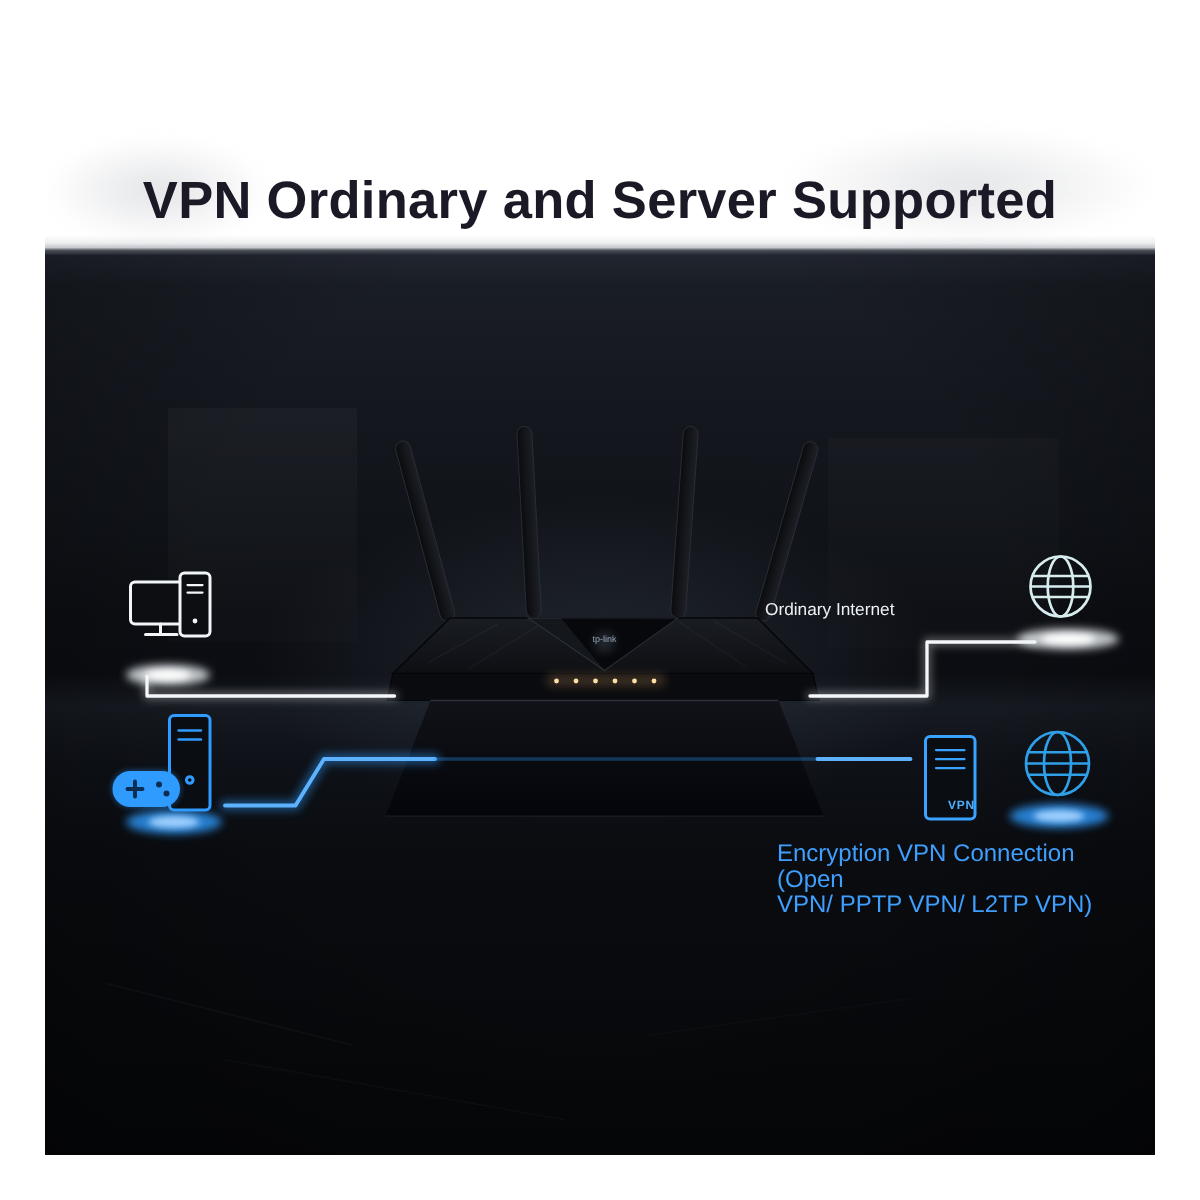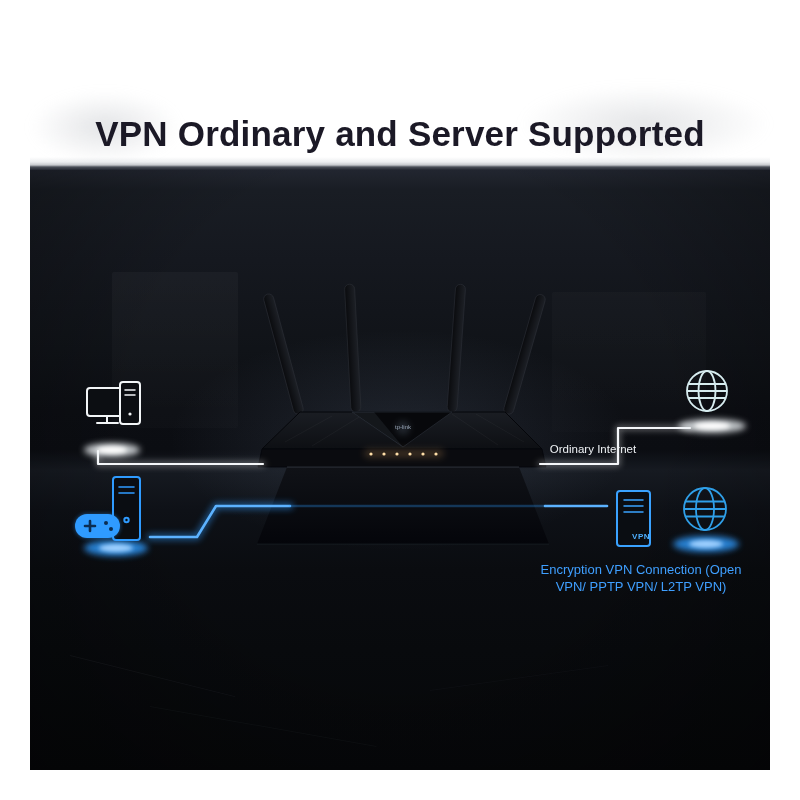--- a/index.html
+++ b/index.html
@@ -44,34 +44,34 @@
   .s3 { left:430px; top:690px; width:180px; transform:rotate(-8deg); background:rgba(190,200,215,0.03); }
 
   .title {
     position:absolute; left:0; right:0; top:114px; text-align:center;
     font-size:35px; font-weight:600; letter-spacing:0.2px; color:#1b1926;
   }
 
   svg.overlay { position:absolute; left:0; top:0; width:800px; height:800px; }
 
   .lbl-ordinary {
-    position:absolute; left:510px; top:401px; width:166px; text-align:center;
-    font-size:11.5px; color:#eef1f4;margin-top:42px;
+    position:absolute; left:510px; top:401px; width:166px; text-align:left;
+    font-size:11.5px; color:#eef1f4;
   }
   .lbl-vpn {
     position:absolute; left:617px; top:532px; width:33px; text-align:right;
     font-size:8px; font-weight:bold; color:#4fb0ff; letter-spacing:0.5px;
   }
   .lbl-brand {
     position:absolute; left:383px; top:424px; width:40px; text-align:center;
     font-size:6px; color:rgba(190,205,225,0.75);
   }
   .caption {
-    position:absolute; left:518px; top:561px; width:246px; text-align:center;
-    font-size:13px; line-height:17px; color:#3f9fff;
+    position:absolute; left:518px; top:561px; width:246px; text-align:left;
+    font-size:16px; line-height:17px; color:#3f9fff;
   }
 </style>
 </head>
 <body>
 
 <div class="stage">
 
   <div class="photo"></div>
   <div class="haze hl"></div>
   <div class="haze hr"></div>

